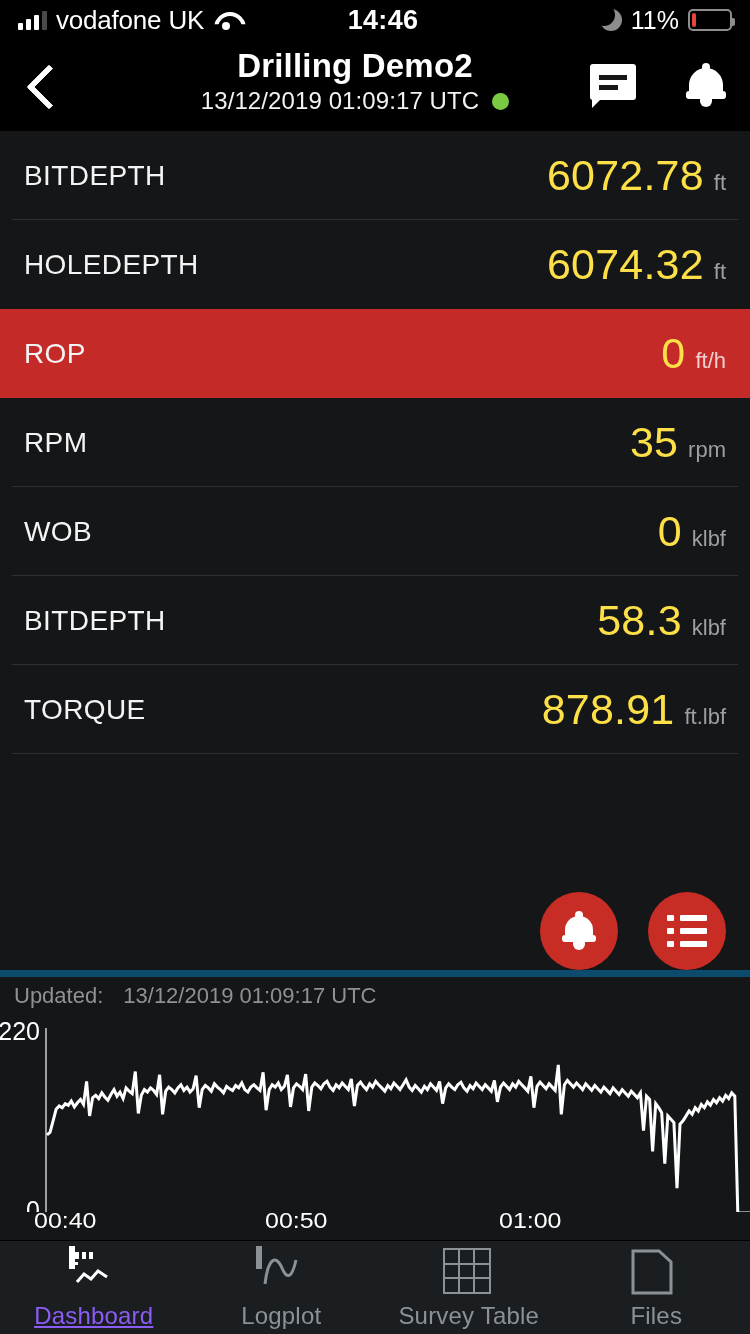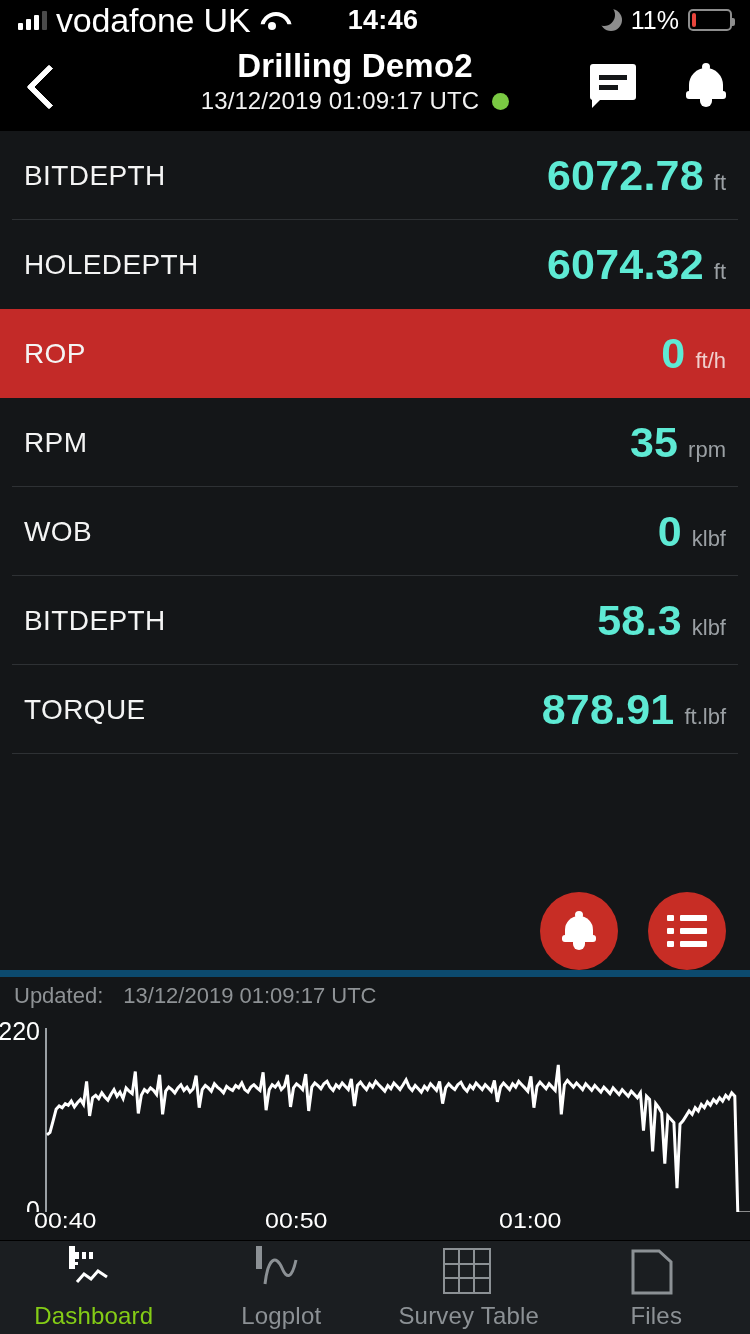--- a/index.html
+++ b/index.html
@@ -18,21 +18,21 @@
     display:flex; align-items:center; position:relative;
     padding:0 18px;
   }
   .sb-left { display:flex; align-items:center; gap:9px; }
   .bars { display:flex; align-items:flex-end; gap:3px; height:20px; }
   .bars i { display:block; width:5px; border-radius:1px; background:#fff; }
   .bars i:nth-child(1){ height:7px; }
   .bars i:nth-child(2){ height:11px; }
   .bars i:nth-child(3){ height:15px; }
   .bars i:nth-child(4){ height:19px; background:#4a4a4a; }
-  .carrier { font-size:34px; letter-spacing:-0.2px; }
+  .carrier { font-size:26px; letter-spacing:-0.2px; }
   .wifi { width:26px; height:20px; position:relative; }
   .wifi::before{
     content:""; position:absolute; left:1px; top:2px; width:24px; height:24px;
     border:4px solid #fff; border-radius:50%;
     clip-path:polygon(0 0,100% 0,100% 38%,0 38%);
   }
   .wifi::after{
     content:""; position:absolute; left:9px; top:12px; width:8px; height:8px;
     background:#fff; border-radius:50%;
   }
@@ -119,21 +119,21 @@
     height:89px; display:flex; align-items:center; padding:0 24px;
     position:relative; background:#141618;
   }
   .row.alarm { background:#c32a28; }
   .row .divider {
     position:absolute; left:12px; right:12px; bottom:0; height:1px; background:#2e3134;
   }
   .row.alarm .divider, .row.pre-alarm .divider { background:transparent; }
   .row-label { font-size:28px; color:#f4f4f4; letter-spacing:0.4px; font-weight:400; }
   .row-right { margin-left:auto; display:flex; align-items:baseline; gap:10px; }
-  .row-value { font-size:43px; font-weight:bold; color:#5eead4; letter-spacing:0.2px; }
+  .row-value { font-size:43px; font-weight:normal; color:#fde047; letter-spacing:0.2px; }
   .row-unit { font-size:22px; color:#9ba0a4; }
   .row.alarm .row-unit { color:#f0cfce; }
 
   
   .spacer { flex:1 1 auto; position:relative; }
   .fabs {
     position:absolute; right:24px; bottom:0px;
     display:flex; gap:30px;
   }
   .fab {
@@ -168,21 +168,21 @@
   
   .tabbar {
     flex:0 0 94px; background:#1b1e21; display:flex;
     border-top:1px solid #000;
   }
   .tab {
     flex:1; display:flex; flex-direction:column; align-items:center;
     justify-content:center; gap:7px; cursor:pointer; padding-top:4px;
   }
   .tab-label { font-size:24px; color:#8c9195; letter-spacing:0.2px; }
-  .tab.active .tab-label { color:#84cc16; }
+  .tab.active .tab-label { color:#8b5cf6;text-decoration:underline; }
   .tab-ico { width:50px; height:46px; position:relative; }
 
   
   .ic-dash { border:3px solid #8c9195; width:48px; height:44px; position:relative; }
   .tab.active .ic-dash { border-color:#fff; }
   .ic-dash .top {
     position:absolute; left:0; right:0; top:0; height:16px;
     display:flex; gap:3px; padding:3px; box-sizing:border-box;
     border-bottom:3px solid #8c9195;
   }

